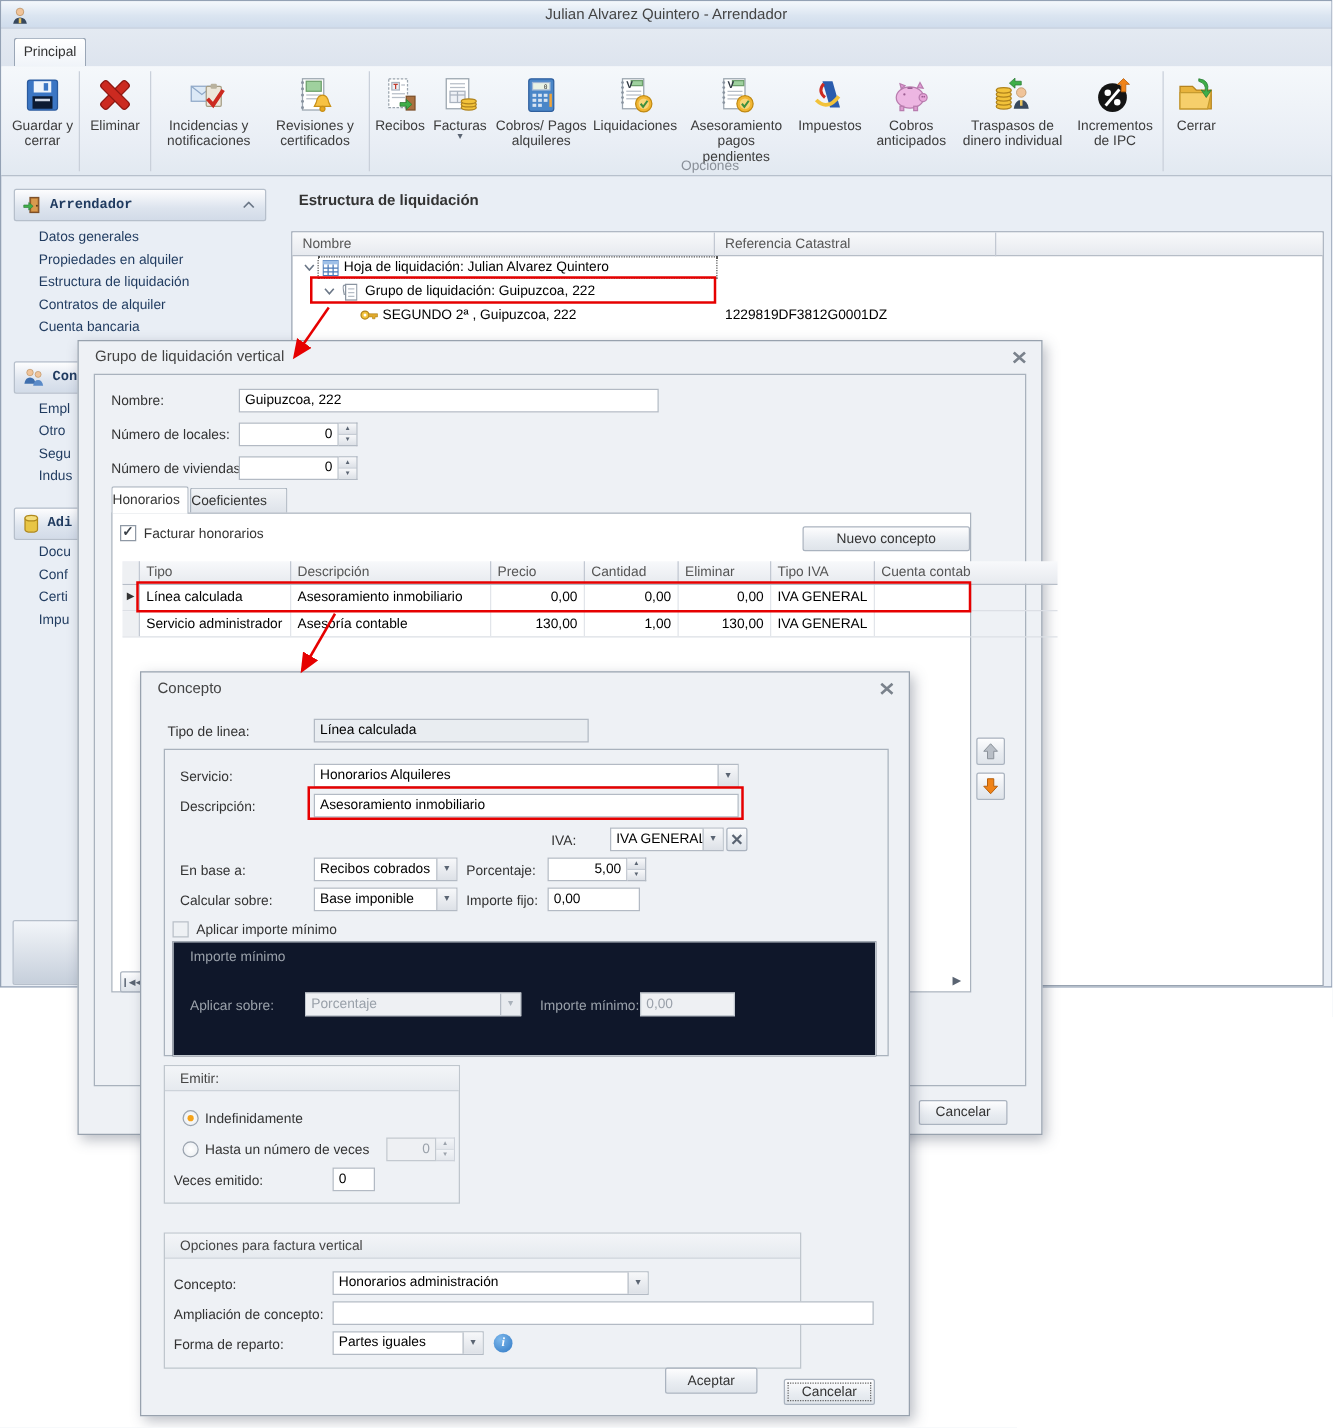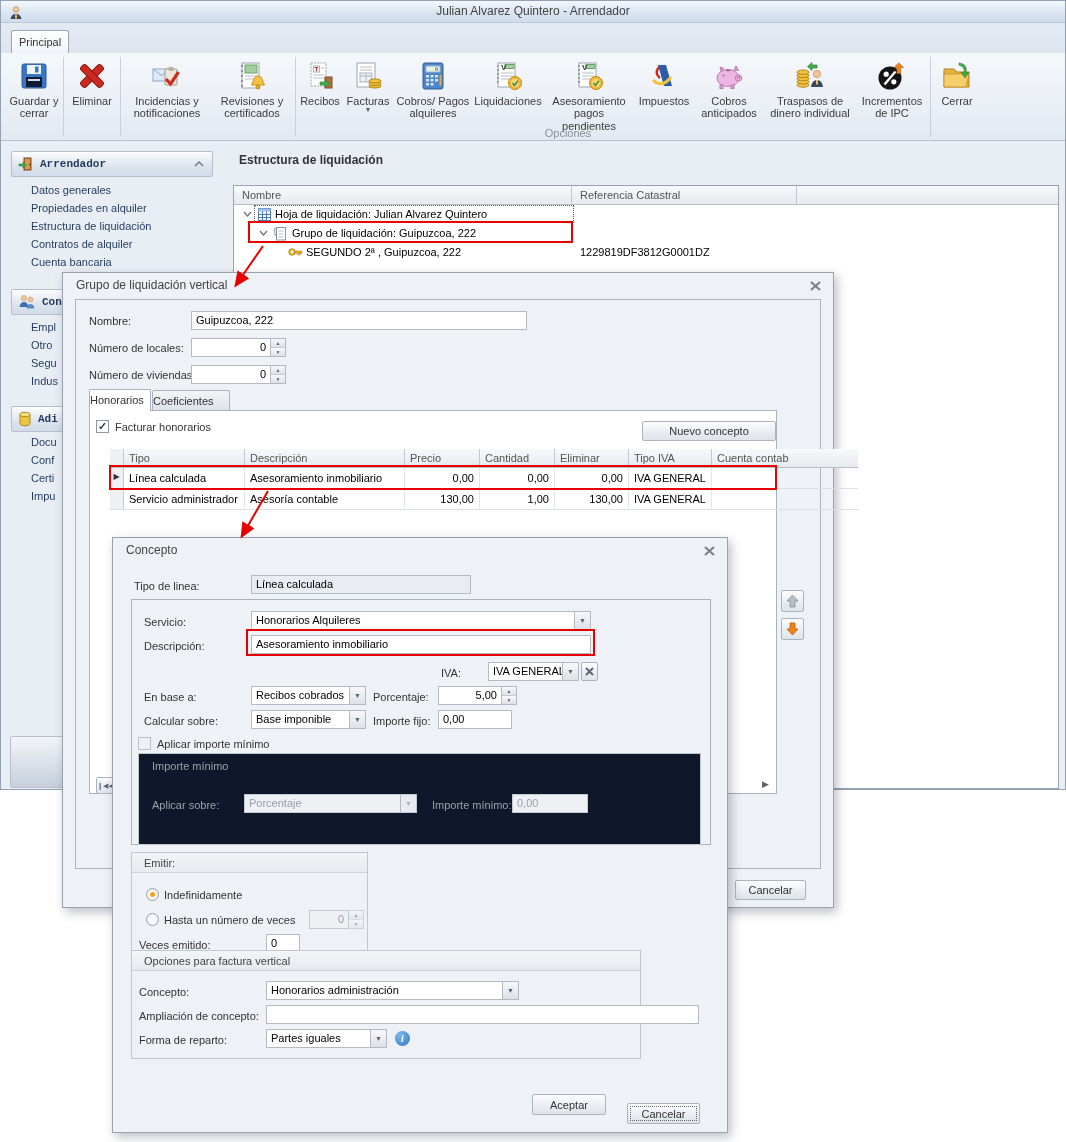--- a/index.html
+++ b/index.html
@@ -414,21 +414,21 @@
       </div>
 
     <div class="a tab2 active" style="left:26px;top:116px;width:62px;height:22px;z-index:2">Honorarios</div>
     <div class="a tab2" style="left:89px;top:117px;width:78px;height:21px">Coeficientes</div>
     <div class="a" style="left:26px;top:137px;width:688px;height:384px;background:#fff;border:1px solid #a9b2bd"></div>
 
     <span class="a cbx" style="left:33px;top:147px">✓</span>
     <span class="a lbl" style="left:52px;top:148px">Facturar honorarios</span>
     <div class="a btn" style="left:579px;top:148px;width:134px;height:20px">Nuevo concepto</div>
 
-    <div class="a" style="left:47px;top:176px;width:748px">
+    <div class="a" style="left:35px;top:176px;width:748px">
       <div class="dgrid-head">
         <div class="c indic" style="width:14px"></div>
         <div class="c" style="width:121px">Tipo</div>
         <div class="c" style="width:160px">Descripción</div>
         <div class="c" style="width:75px">Precio</div>
         <div class="c" style="width:75px">Cantidad</div>
         <div class="c" style="width:74px">Eliminar</div>
         <div class="c" style="width:83px">Tipo IVA</div>
         <div class="c" style="width:78px;border-right:none">Cuenta contab</div>
       </div>
@@ -550,21 +550,21 @@
       <span class="a lbl" style="left:32px;top:61px">Hasta un número de veces</span>
       <div class="a tb disb num" style="left:177px;top:57px;width:40px;height:19px">0</div>
       <div class="a spinb" style="left:217px;top:57px;height:19px;opacity:.55">
           <span>▲</span>
           <span>▼</span>
         </div>
       <span class="a lbl" style="left:7px;top:86px">Veces emitido:</span>
       <div class="a tb" style="left:134px;top:81px;width:34px;height:19px">0</div>
     </div>
 
-    <div class="a grp" style="left:18px;top:412px;width:510px;height:109px;background:#eef1f5">
+    <div class="a grp" style="left:18px;top:448px;width:510px;height:109px;background:#eef1f5">
       <div class="grp-cap band">Opciones para factura vertical</div>
       <span class="a lbl" style="left:7px;top:35px">Concepto:</span>
       <div class="a dd" style="left:134px;top:30px;width:253px;height:19px">
         <span class="dtext">Honorarios administración</span>
         <span class="dbtn">▼</span>
       </div>
       <span class="a lbl" style="left:7px;top:59px">Ampliación de concepto:</span>
       <div class="a tb" style="left:134px;top:54px;width:433px;height:19px"></div>
       <span class="a lbl" style="left:7px;top:83px">Forma de reparto:</span>
       <div class="a dd" style="left:134px;top:78px;width:121px;height:19px">

